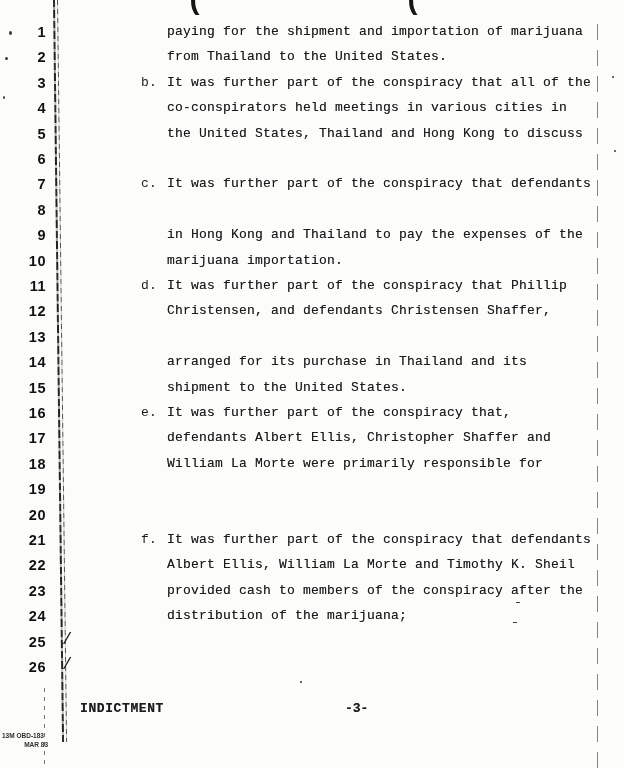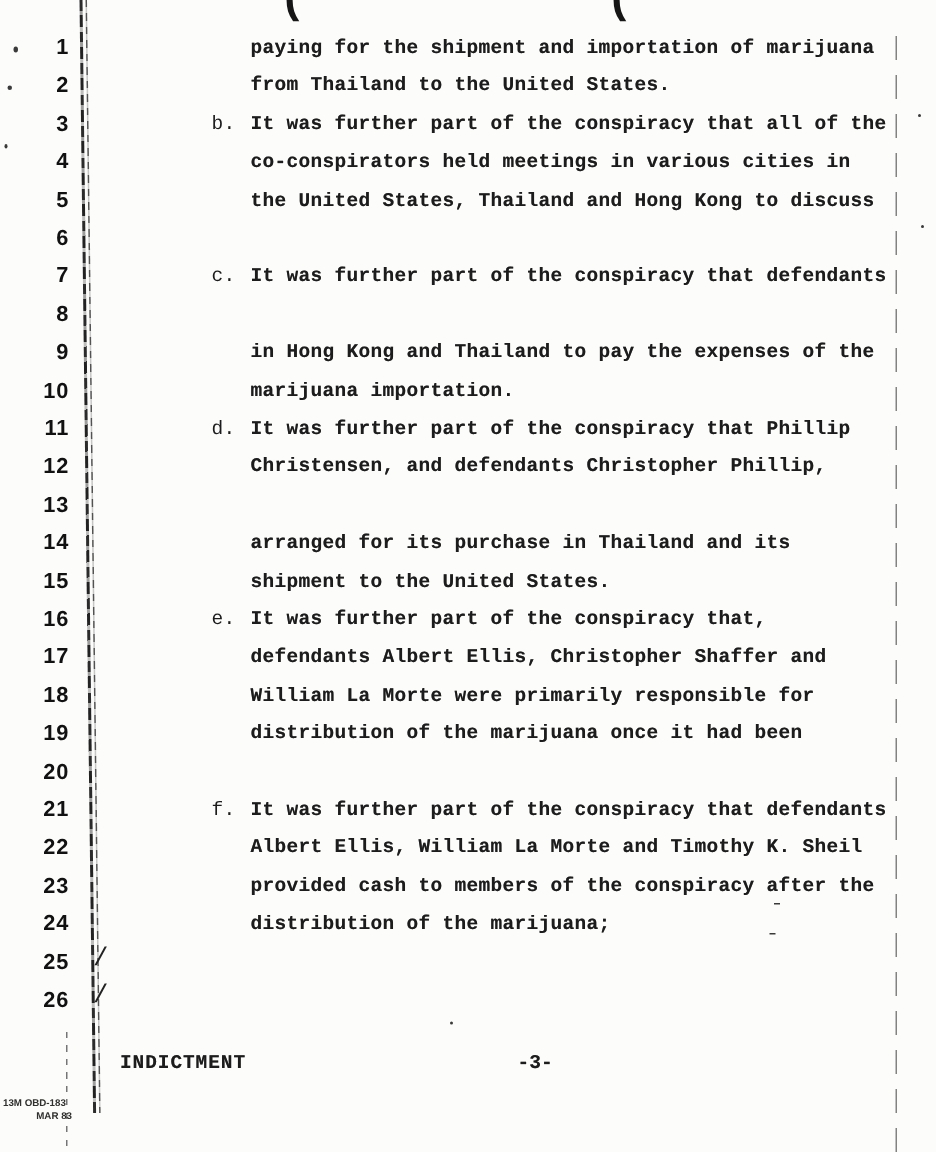--- a/index.html
+++ b/index.html
@@ -50,21 +50,20 @@
     font-size:17px;color:#222;
   }
   .para-label{
     position:absolute;left:141px;
     font-size:13px;letter-spacing:.2px;
   }
   .line-text{
     position:absolute;left:167px;white-space:pre;
     font-size:13px;letter-spacing:.2px;
     text-shadow:0 0 .4px rgba(20,20,20,.55);
-    font-weight:bold;
   }
   .footer-row{position:absolute;top:701px;left:0;width:608px;height:18px;}
   .footer-title{
     position:absolute;left:80px;font-size:13px;font-weight:bold;
     letter-spacing:.6px;text-shadow:0 0 .4px rgba(20,20,20,.6);
   }
   .page-number{
     position:absolute;left:345px;font-size:13px;font-weight:bold;
     text-shadow:0 0 .4px rgba(20,20,20,.6);
   }
@@ -139,21 +138,21 @@
         <span class="line-num">10</span>
         <span class="line-text">marijuana importation.</span>
       </div>
       <div class="line-row" style="top: 278px;">
         <span class="line-num">11</span>
         <span class="para-label">d.</span>
         <span class="line-text">It was further part of the conspiracy that Phillip</span>
       </div>
       <div class="line-row" style="top: 303.4px;">
         <span class="line-num">12</span>
-        <span class="line-text">Christensen, and defendants Christopher Phillip,</span>
+        <span class="line-text">Christensen, and defendants Christensen Shaffer,</span>
       </div>
       <div class="line-row" style="top: 328.8px;">
         <span class="line-num">13</span>
       </div>
       <div class="line-row" style="top: 354.2px;">
         <span class="line-num">14</span>
         <span class="line-text">arranged for its purchase in Thailand and its</span>
       </div>
       <div class="line-row" style="top: 379.6px;">
         <span class="line-num">15</span>
@@ -167,21 +166,20 @@
       <div class="line-row" style="top: 430.4px;">
         <span class="line-num">17</span>
         <span class="line-text">defendants Albert Ellis, Christopher Shaffer and</span>
       </div>
       <div class="line-row" style="top: 455.8px;">
         <span class="line-num">18</span>
         <span class="line-text">William La Morte were primarily responsible for</span>
       </div>
       <div class="line-row" style="top: 481.2px;">
         <span class="line-num">19</span>
-        <span class="line-text">distribution of the marijuana once it had been</span>
       </div>
       <div class="line-row" style="top: 506.6px;">
         <span class="line-num">20</span>
       </div>
       <div class="line-row" style="top: 532px;">
         <span class="line-num">21</span>
         <span class="para-label">f.</span>
         <span class="line-text">It was further part of the conspiracy that defendants</span>
       </div>
       <div class="line-row" style="top: 557.4px;">

